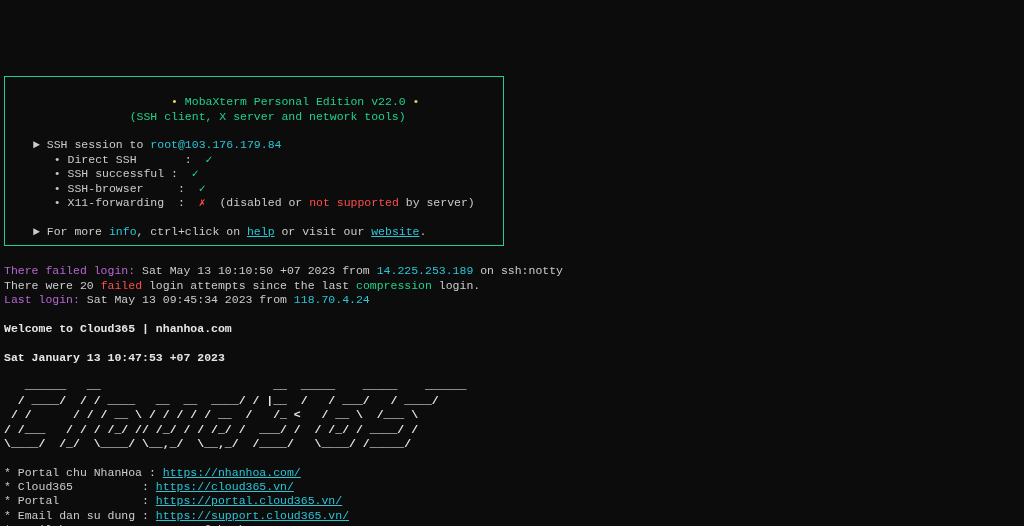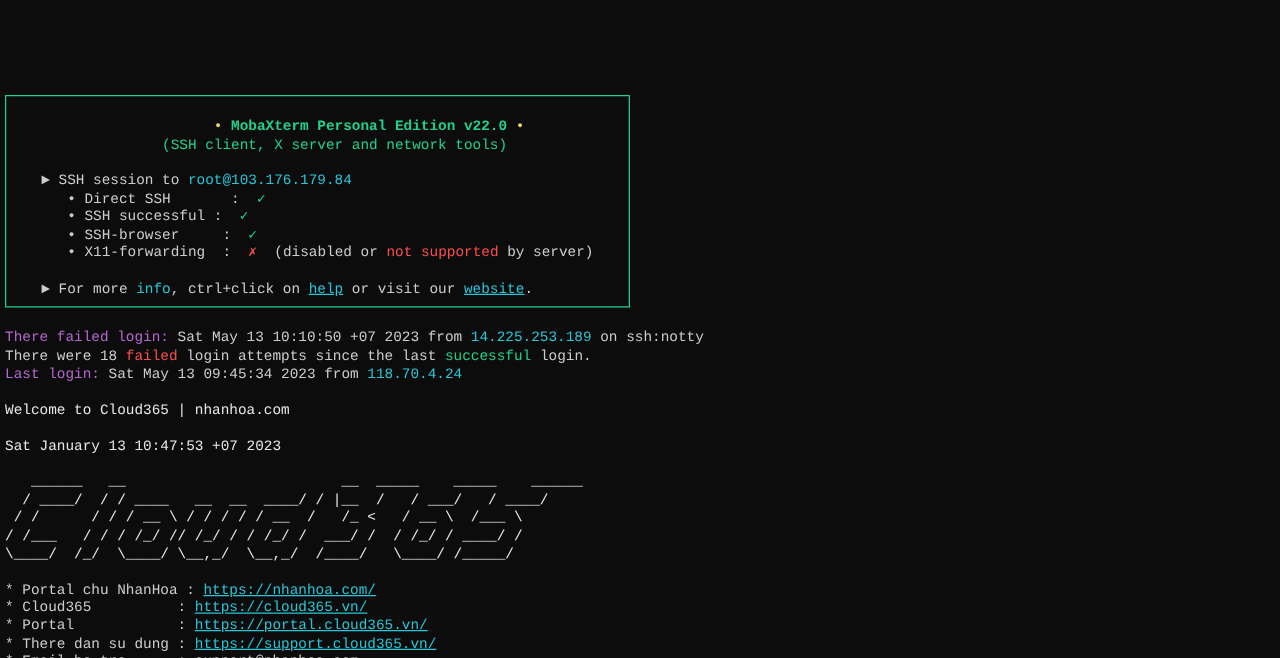--- a/index.html
+++ b/index.html
@@ -12,26 +12,26 @@
     line-height: 1.25;
     width: 1024px;
     height: 526px;
     overflow: hidden;
     white-space: pre;
   }
   .term {
     padding: 4px 4px 0 4px;
   }
   .green   { color: #21d18b; }
-  .bgreen  { color: #21d18b; font-weight: bold; }
+  .bgreen  { color: #21d18b; font-weight: normal; }
   .cyan    { color: #28c6d6; }
   .red     { color: #ff4d4d; }
   .yellow  { color: #e8d26b; }
   .purple  { color: #b666d2; }
-  .white   { color: #e6e6e6; }
+  .white   { color: #e6e6e6; font-weight: bold; }
   .gray    { color: #cccccc; text-align: right; }
   .u       { text-decoration: underline; }
   .box {
     border: 1px solid #21d18b;
     padding: 4px 28px 6px 28px;
     display: inline-block;
     margin-bottom: 4px;
   }
   a.link { color: #28c6d6; text-decoration: underline; }
 </style>
@@ -47,37 +47,37 @@
 <span><span class="gray">► SSH session to </span><span class="cyan">root@103.176.179.84</span></span>
 <span>   <span class="gray">• Direct SSH</span>       <span class="gray">:</span>  <span class="green">✓</span></span>
 <span>   <span class="gray">• SSH successful</span> <span class="gray">:</span>  <span class="green">✓</span></span>
 <span>   <span class="gray">• SSH-browser</span>     <span class="gray">:</span>  <span class="green">✓</span></span>
 <span>   <span class="gray">• X11-forwarding</span>  <span class="gray">:</span>  <span class="red">✗</span>  <span class="gray">(disabled or </span><span class="red">not supported</span><span class="gray"> by server)</span></span>
 
 <span><span class="gray">► For more </span><span class="cyan">info</span><span class="gray">, ctrl+click on </span><a class="link">help</a><span class="gray"> or visit our </span><a class="link">website</a><span class="gray">.</span></span>
 </div>
 
 <span><span class="purple">There failed login:</span><span class="gray"> Sat May 13 10:10:50 +07 2023 from </span><span class="cyan">14.225.253.189</span><span class="gray"> on ssh:notty</span></span>
-<span><span class="gray">There were 18 </span><span class="red">failed</span><span class="gray"> login attempts since the last </span><span class="green">successful</span><span class="gray"> login.</span></span>
+<span><span class="gray">There were 20 </span><span class="red">failed</span><span class="gray"> login attempts since the last </span><span class="green">compression</span><span class="gray"> login.</span></span>
 <span><span class="purple">Last login:</span><span class="gray"> Sat May 13 09:45:34 2023 from </span><span class="cyan">118.70.4.24</span></span>
 
 <span class="white">Welcome to Cloud365 | nhanhoa.com</span>
 
 <span class="white">Sat January 13 10:47:53 +07 2023</span>
 
 <span class="white">   ______   __                         __  _____    _____    ______
   / ____/  / / ____   __  __  ____/ / |__  /   / ___/   / ____/
  / /      / / / __ \ / / / / / __  /   /_ &lt;   / __ \  /___ \
 / /___   / / / /_/ // /_/ / / /_/ /  ___/ /  / /_/ / ____/ /
 \____/  /_/  \____/ \__,_/  \__,_/  /____/   \____/ /_____/</span>
 
 <span><span class="gray">* Portal chu NhanHoa : </span><a class="link u">https://nhanhoa.com/</a></span>
 <span><span class="gray">* Cloud365          : </span><a class="link u">https://cloud365.vn/</a></span>
 <span><span class="gray">* Portal            : </span><a class="link u">https://portal.cloud365.vn/</a></span>
-<span><span class="gray">* There dan su dung : </span><a class="link u">https://support.cloud365.vn/</a></span>
+<span><span class="gray">* Email dan su dung : </span><a class="link u">https://support.cloud365.vn/</a></span>
 <span><span class="gray">* Email ho tro      : </span><span class="gray">support@nhanhoa.com</span></span>
 
 
 
 
 
 
 
 
 

